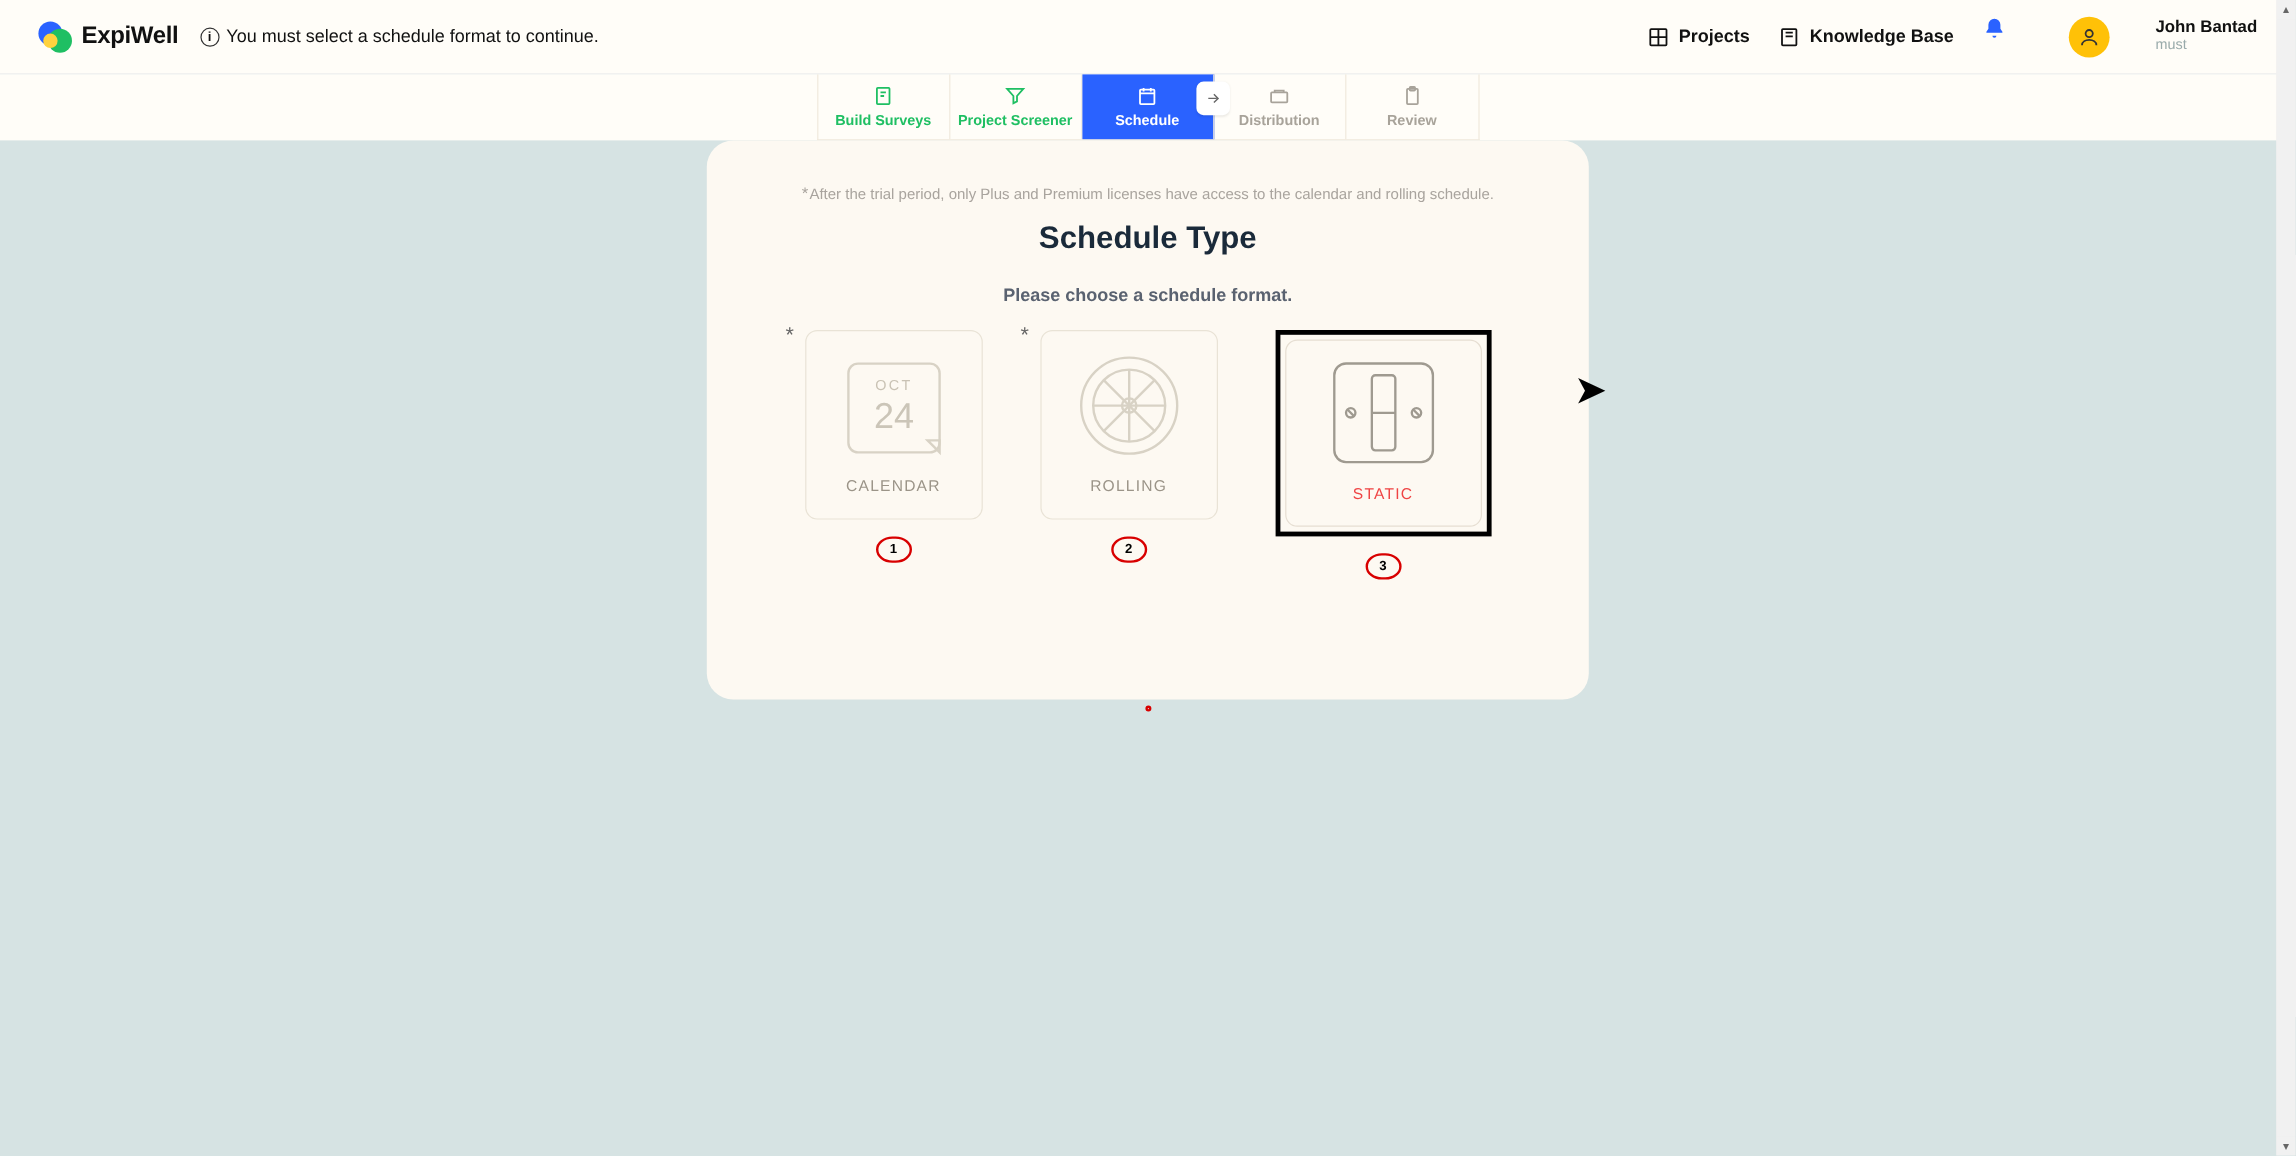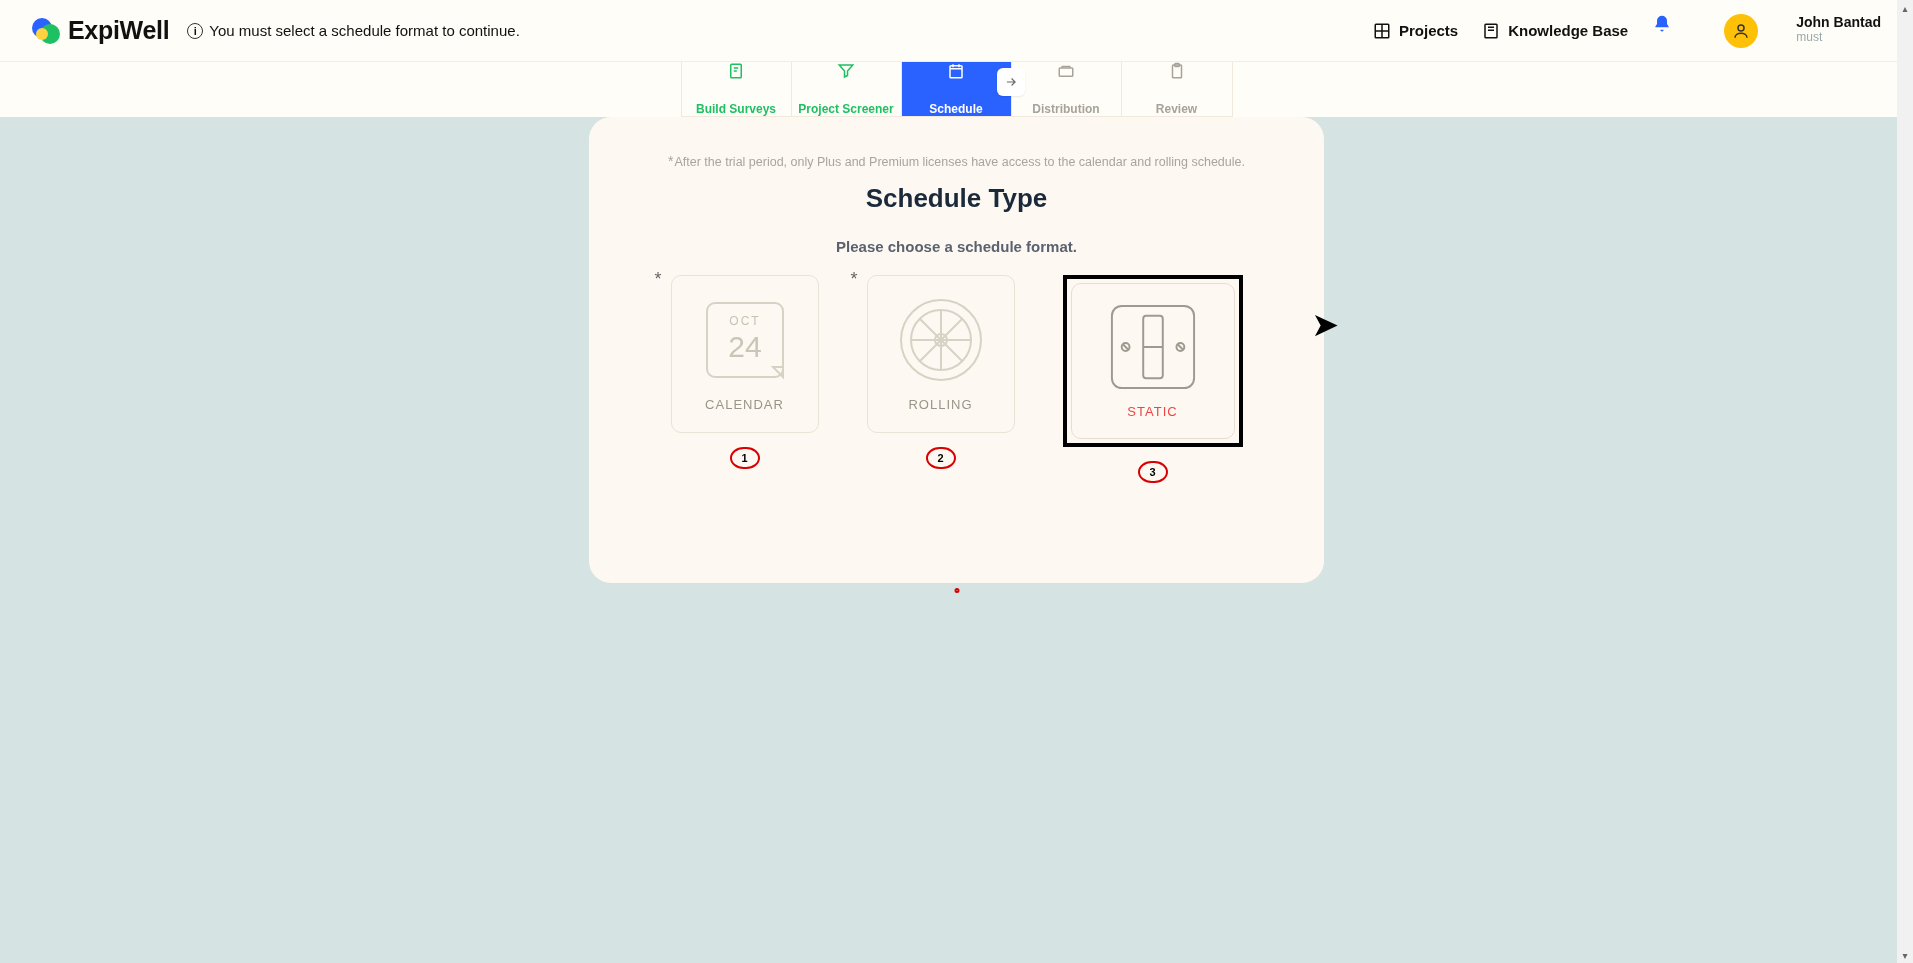--- a/index.html
+++ b/index.html
@@ -29,21 +29,21 @@
     background: #2a62ff; left: 0; top: 0;
   }
   .logo-mark .c2 {
     position: absolute; width: 20px; height: 20px; border-radius: 50%;
     background: #1fbf63; left: 8px; top: 6px;
   }
   .logo-mark .c3 {
     position: absolute; width: 12px; height: 12px; border-radius: 50%;
     background: #ffd23f; left: 4px; top: 10px;
   }
-  .logo-text { font-weight: 800; font-size: 25px; color: #111; letter-spacing: -0.3px; }
+  .logo-text { font-weight: 800; font-size: 20px; color: #111; letter-spacing: -0.3px; }
   .notice { display: flex; align-items: center; gap: 6px; margin-left: 18px; color: #111; font-size: 15px; }
   .notice-icon {
     width: 16px; height: 16px; border: 1.5px solid #333; border-radius: 50%;
     display: inline-flex; align-items: center; justify-content: center; font-size: 11px; font-weight: 700;
   }
   .header-spacer { flex: 1; }
   .nav-links { display: flex; gap: 24px; }
   .nav-link { display: flex; align-items: center; gap: 8px; font-weight: 700; font-size: 15px; color: #111; cursor: pointer; }
   .bell-icon { color: #2a62ff; width: 20px; height: 20px; }
   .avatar {
@@ -62,21 +62,21 @@
     display: flex;
     justify-content: center;
   }
   .tabs {
     display: flex;
     border: 1px solid #f0e9dc;
     border-top: none;
   }
   .tab {
     width: 110px;
-    display: flex; flex-direction: column; align-items: center; justify-content: space-between;
+    display: flex; flex-direction: column; align-items: center; justify-content: center;
     gap: 4px; font-size: 12px; font-weight: 700; cursor: pointer;
     color: #a8a39a; border-right: 1px solid #f0e9dc;
     position: relative;
   }
   .tab:last-child { border-right: none; }
   .tab.completed { color: #1fbf63; }
   .tab.active { background: #2a62ff; color: #fff; }
   .tab svg { width: 18px; height: 18px; }
   .tab .arrow-bubble {
     position: absolute; right: -14px; top: 6px;
@@ -133,21 +133,21 @@
     border-radius: 0;
     width: 180px; height: 172px;
   }
   .option.selected-wrap .inner-option {
     border: 1px solid #e6ded2;
     border-radius: 10px;
     height: 100%; width: 100%;
     display: flex; flex-direction: column; align-items: center; justify-content: center;
     gap: 14px;
   }
-  .opt-icon { width: 90px; height: 86px; display: flex; align-items: center; justify-content: center; }
+  .opt-icon { width: 90px; height: 86px; display: flex; align-items: flex-end; justify-content: center; }
   .opt-label { font-size: 13px; letter-spacing: 1px; color: #9b9488; font-weight: 500; }
   .option.selected-wrap .opt-label { color: #ef4444; }
 
   
   .marker {
     width: 30px; height: 22px;
     border: 2.5px solid #d80000;
     border-radius: 50% / 55%;
     display: flex; align-items: center; justify-content: center;
     font-size: 11px; font-weight: 700; color: #000;

